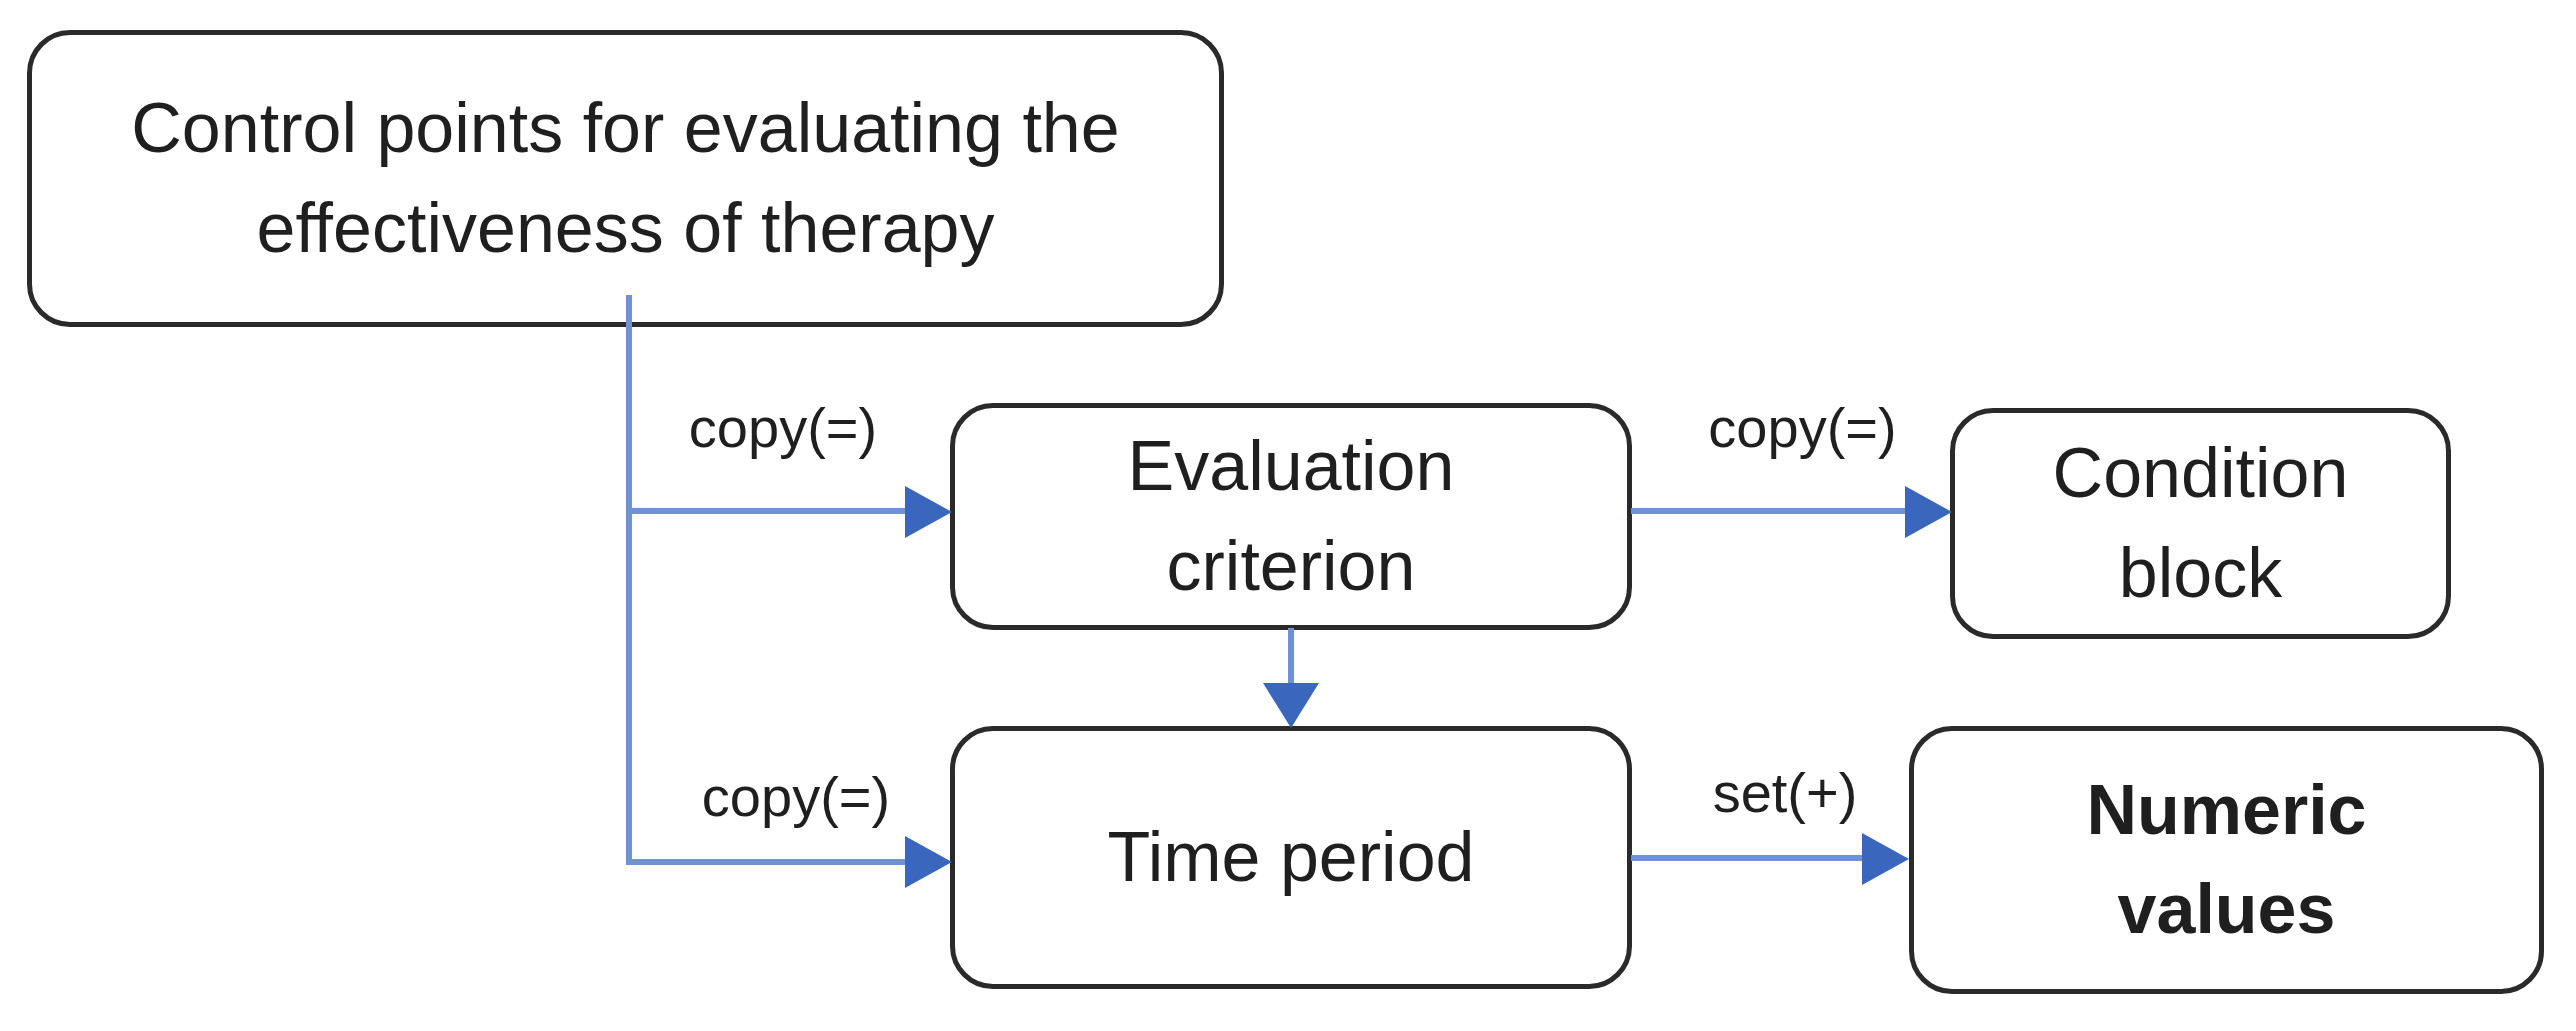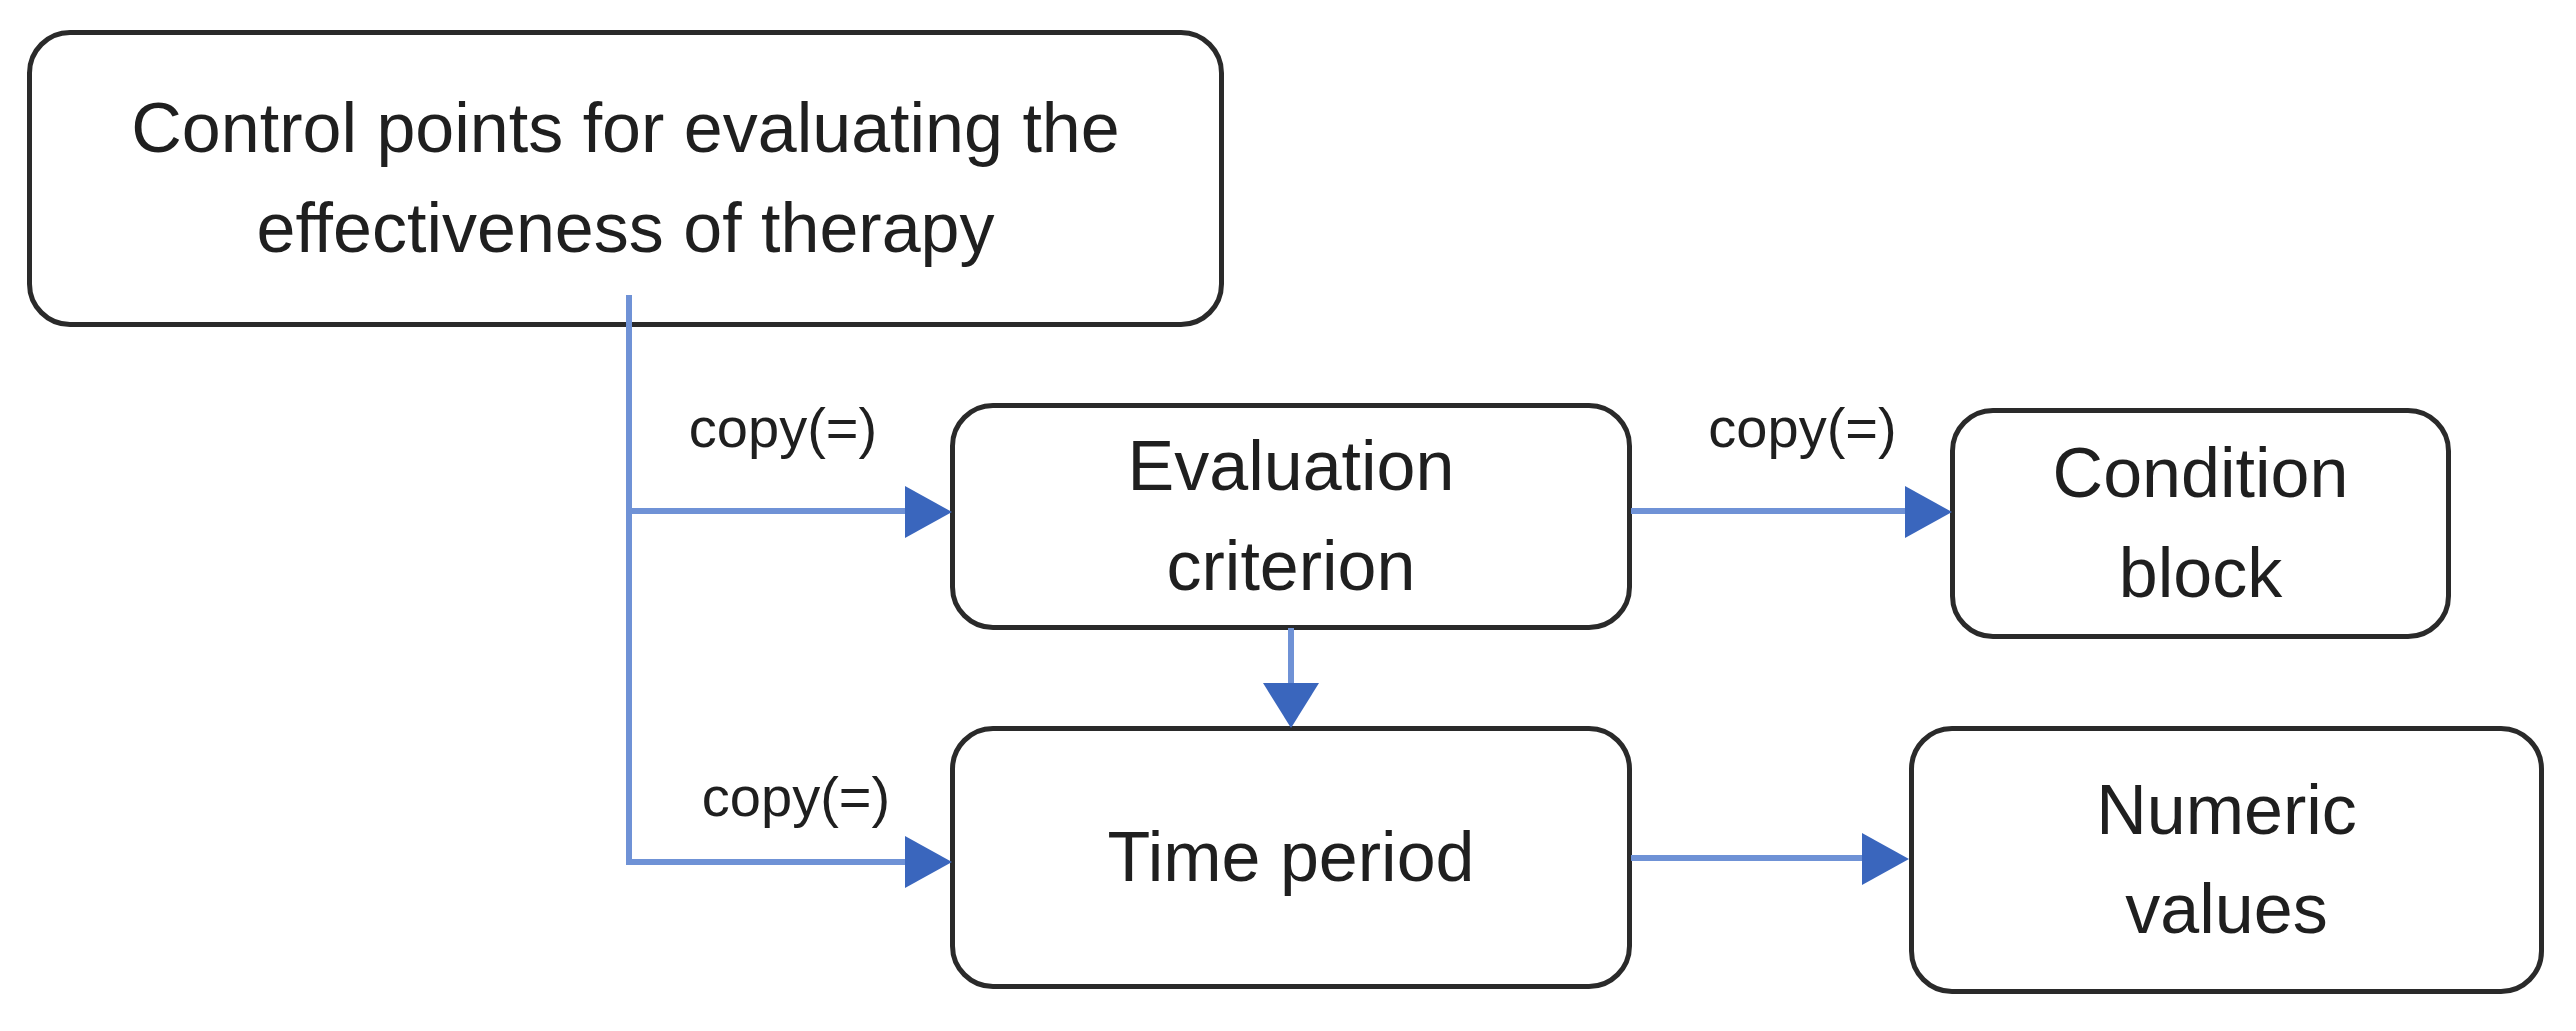--- a/index.html
+++ b/index.html
@@ -20,21 +20,21 @@
   }
   .n-control{left:27px;top:30px;width:1197px;height:297px;}
   .n-eval{left:950px;top:403px;width:682px;height:227px;}
   .n-cond{left:1950px;top:408px;width:501px;height:231px;}
   .n-time{left:950px;top:726px;width:682px;height:263px;text-align:center;}
   .n-num{left:1909px;top:726px;width:635px;height:268px;}
   .node-text{display:block;}
   .n-control .node-text{max-width:1064px;}
   .n-eval .node-text{max-width:501px;}
   .n-cond .node-text{max-width:376px;}
-  .n-num .node-text{max-width:394px;}
+  .n-num .node-text{max-width:394px;font-weight:bold;}
   
   .line{position:absolute;background:var(--connector-line,#6f92d6);}
   .l-trunk{left:626px;top:295px;width:6.3px;height:570px;}
   .l-b1{left:626px;top:508px;width:279px;height:6.3px;}
   .l-b2{left:626px;top:859px;width:279px;height:6.3px;}
   .l-c{left:1631px;top:508px;width:274px;height:6.3px;}
   .l-e{left:1631px;top:855px;width:231px;height:6.3px;}
   .l-d{left:1288px;top:628px;width:6.3px;height:55px;}
   
   .arrow{position:absolute;width:0;height:0;}
@@ -99,15 +99,16 @@
 
   <div class="line l-d"></div>
   <div class="arrow arrow-down a-d"></div>
 
   <div class="line l-e"></div>
   <div class="arrow arrow-right a-e"></div>
 
   <div class="edge-label el-1">copy(=)</div>
   <div class="edge-label el-2">copy(=)</div>
   <div class="edge-label el-3">copy(=)</div>
+  <div class="edge-label el-4">set(+)</div>
 
 </div>
 
 
 </body></html>

